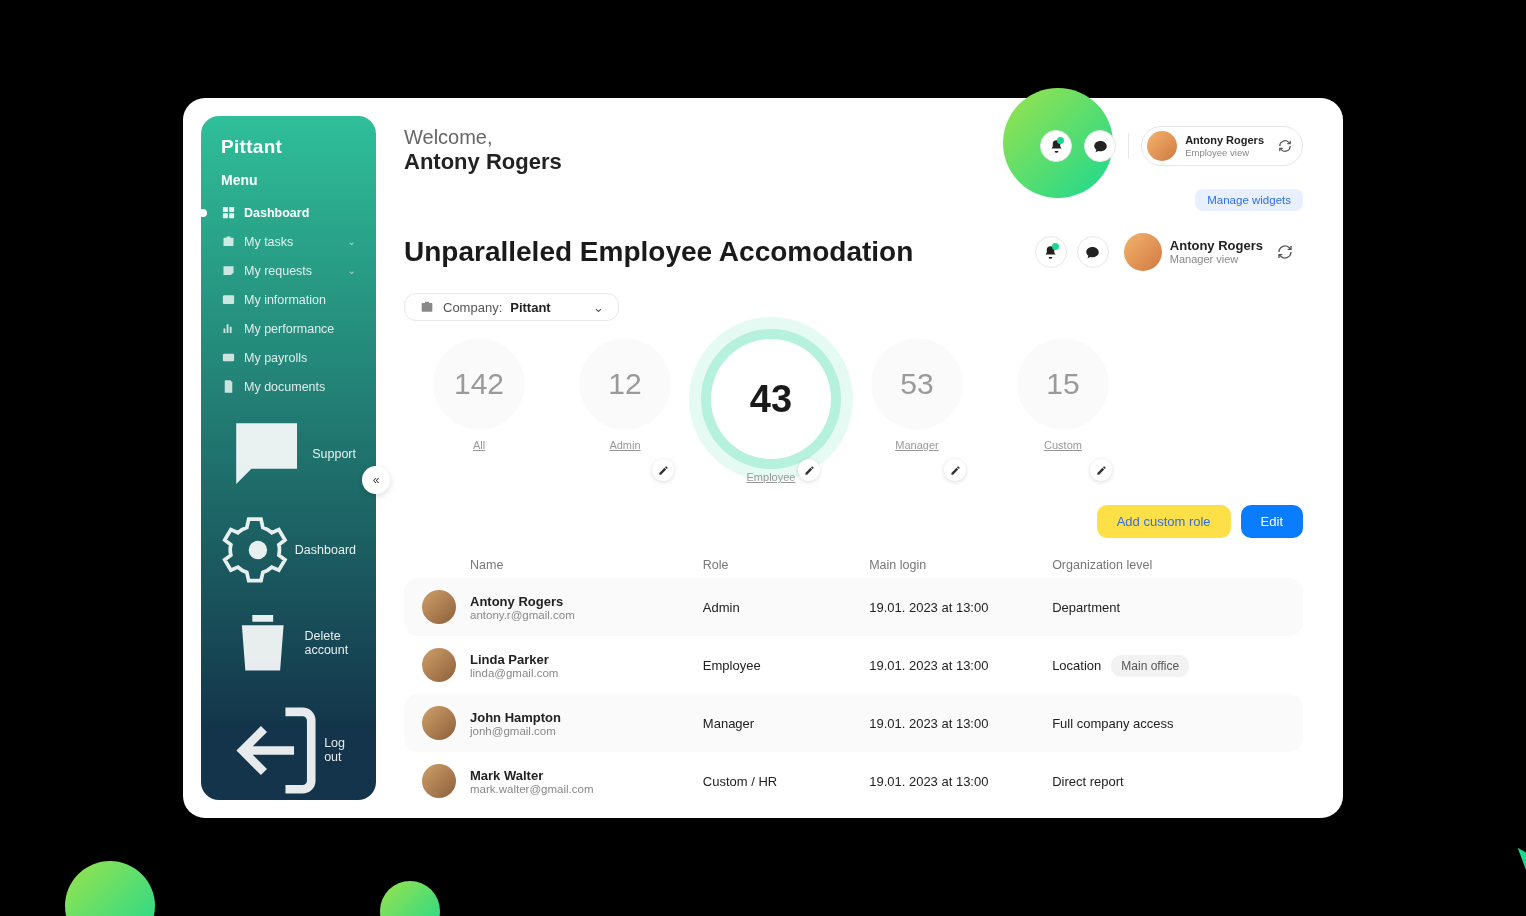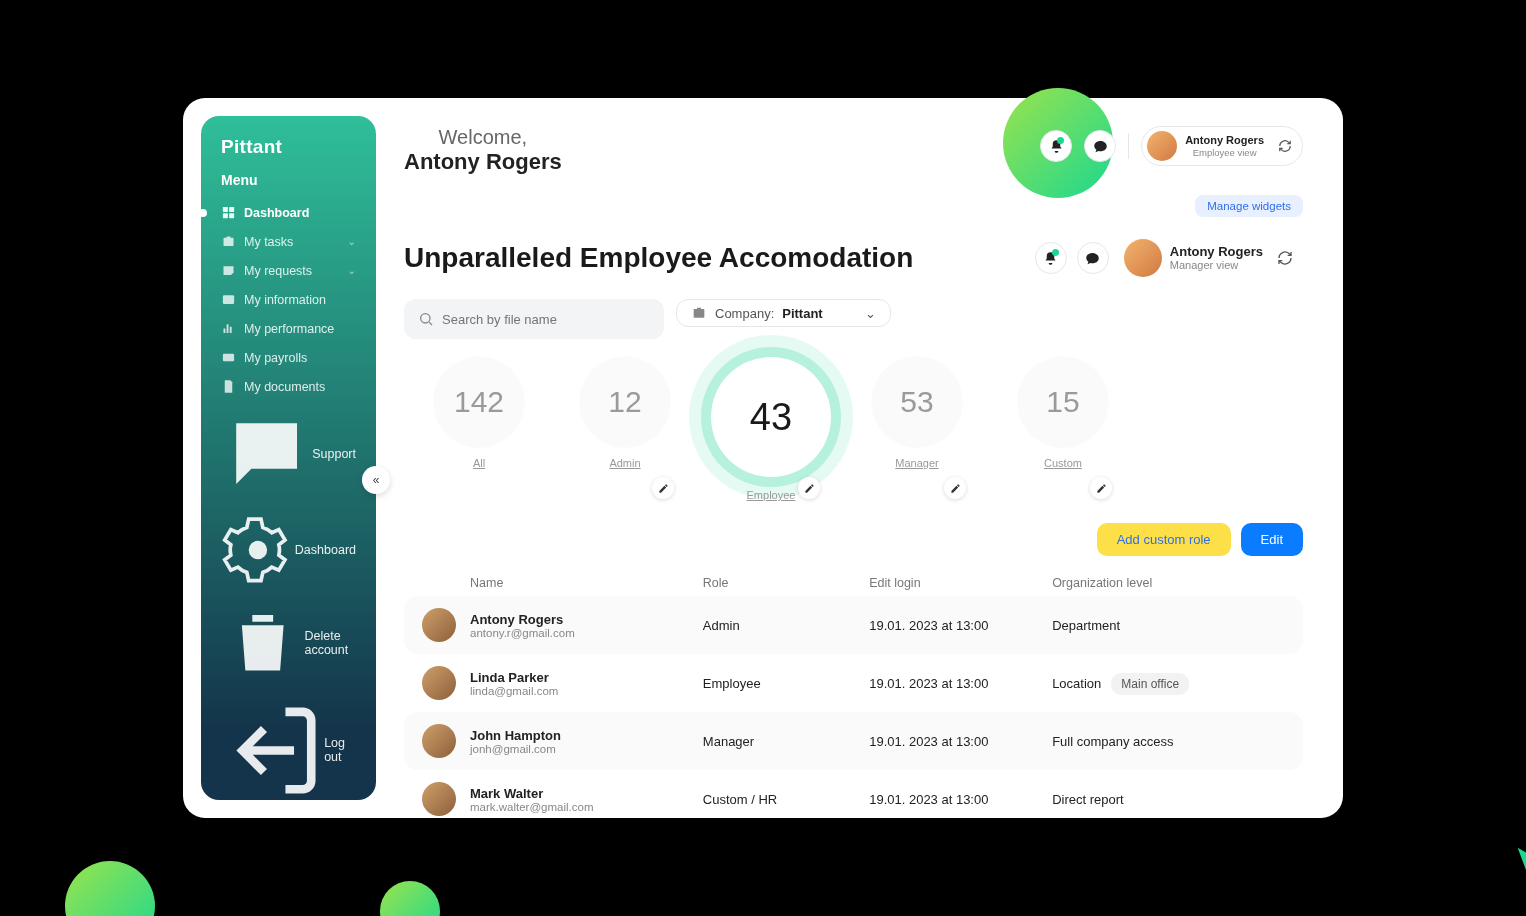--- a/index.html
+++ b/index.html
@@ -20,51 +20,51 @@
   .nav li.active{color:#fff;font-weight:600;}
   .nav li.active::before{content:"";position:absolute;left:-8px;width:8px;height:8px;background:#fff;border-radius:50%;}
   .nav .chev{margin-left:auto;font-size:10px;opacity:.7;}
   .nav .ic{width:15px;height:15px;opacity:.9;flex:none;}
   .collapse-btn{position:absolute;right:-14px;top:350px;width:28px;height:28px;border-radius:50%;background:#fff;box-shadow:0 2px 6px rgba(0,0,0,.15);display:flex;align-items:center;justify-content:center;font-size:12px;cursor:pointer;color:#444;}
   .side-bottom{margin-top:auto;list-style:none;padding:0 6px 6px;}
   .side-bottom li{display:flex;align-items:center;padding:7px 14px;font-size:12.5px;color:rgba(255,255,255,.9);cursor:pointer;}
   
   .main{flex:1;padding:28px 40px 20px 10px;overflow:hidden;position:relative;}
   
-  .hdr{display:flex;align-items:flex-start;text-align:center;}
+  .hdr{display:flex;align-items:flex-start;}
   .welcome-line{font-size:20px;color:#666;font-weight:500;}
   .welcome-name{font-size:22px;font-weight:700;color:#222;}
   .hdr-right{margin-left:auto;display:flex;align-items:center;gap:12px;}
   .icon-btn{width:32px;height:32px;border-radius:50%;border:1px solid #e7e7e7;display:flex;align-items:center;justify-content:center;cursor:pointer;position:relative;background:#fff;}
   .icon-btn .dot{position:absolute;top:6px;right:7px;width:7px;height:7px;border-radius:50%;background:#1bd890;}
   .vdiv{width:1px;height:26px;background:#e7e7e7;}
   .profile-chip{display:flex;align-items:center;gap:8px;border:1px solid #e7e7e7;border-radius:30px;padding:4px 10px 4px 5px;cursor:pointer;background:#fff;}
   .avatar{width:30px;height:30px;border-radius:50%;background:linear-gradient(135deg,#f4b36d,#d07a42);flex:none;}
   .profile-chip .nm{font-size:11px;font-weight:600;color:#222;line-height:1.1;}
   .profile-chip .rl{font-size:9.5px;color:#888;}
   .refresh{margin-left:6px;color:#555;}
-  .manage-widgets{margin-left:auto;margin-top:20px;background:#e8f0ff;color:#2f6fed;font-size:11.5px;padding:5px 12px;border-radius:8px;cursor:pointer;display:inline-block;float:right;}
+  .manage-widgets{margin-left:auto;margin-top:14px;background:#e8f0ff;color:#2f6fed;font-size:11.5px;padding:5px 12px;border-radius:8px;cursor:pointer;display:inline-block;float:right;}
   .clear{clear:both;}
   
   .sec-hdr{display:flex;align-items:center;margin-top:18px;gap:10px;}
   .page-title{font-size:28px;font-weight:700;color:#1a1a1a;flex:1;}
   
   .controls{display:flex;gap:12px;margin-top:18px;}
   .search{flex:none;width:260px;background:#f3f4f6;border-radius:12px;display:flex;align-items:center;padding:0 14px;height:40px;color:#888;}
   .search input{border:none;background:transparent;outline:none;font-size:13px;margin-left:8px;flex:1;color:#555;}
   .filter{border:1px solid #e7e7e7;border-radius:12px;height:28px;display:flex;align-items:center;padding:0 14px;gap:8px;color:#555;font-size:13px;cursor:pointer;min-width:215px;}
   .filter strong{color:#222;font-weight:600;}
   .filter .chev{margin-left:auto;}
   
   .stats{display:flex;gap:36px;margin-top:18px;justify-content:flex-start;padding-left:20px;}
   .stat{width:110px;display:flex;flex-direction:column;align-items:center;position:relative;}
   .bubble{width:90px;height:90px;border-radius:50%;background:#fafafa;display:flex;align-items:center;justify-content:center;box-shadow:0 0 0 1px rgba(0,0,0,.015);}
   .bubble.big{width:120px;height:120px;background:#fff;box-shadow:0 0 0 10px rgba(39,214,155,.25),0 0 0 22px rgba(39,214,155,.12);}
   .stat .num{font-size:30px;font-weight:500;color:#9a9a9a;}
-  .stat.active .num{font-size:38px;color:#1a1a1a;font-weight:400;}
+  .stat.active .num{font-size:38px;color:#1a1a1a;font-weight:700;}
   .stat .lbl{margin-top:10px;font-size:11px;color:#999;text-decoration:underline;}
   .stat.active .lbl{margin-top:12px;}
   .edit-pin{position:absolute;bottom:2px;right:6px;width:22px;height:22px;border-radius:50%;background:#fff;box-shadow:0 1px 4px rgba(0,0,0,.15);display:flex;align-items:center;justify-content:center;cursor:pointer;}
   
   .actions{display:flex;gap:10px;justify-content:flex-end;margin-top:22px;}
   .btn{padding:9px 20px;border-radius:10px;font-size:13px;cursor:pointer;border:none;}
   .btn-light{background:#fde047;color:#2f6fed;}
   .btn-primary{background:#0a7cff;color:#fff;font-weight:500;}
   
   .tbl{margin-top:14px;}
@@ -225,27 +225,20 @@
           <div class="rl" style="font-size:11px;">Manager view</div>
         </div>
         <svg class="refresh" width="16" height="16" viewBox="0 0 24 24" fill="none" stroke="#555" stroke-width="2">
             <path d="M3 12a9 9 0 0115-6.7L21 8M21 12a9 9 0 01-15 6.7L3 16"></path>
             <path d="M21 3v5h-5M3 21v-5h5"></path>
           </svg>
       </div>
     </div>
 
     <div class="controls">
-      <div class="search">
-        <svg width="16" height="16" viewBox="0 0 24 24" fill="none" stroke="#888" stroke-width="2">
-            <circle cx="11" cy="11" r="7"></circle>
-            <path d="M21 21l-4.3-4.3"></path>
-          </svg>
-        <input placeholder="Search by file name" style="">
-      </div>
       <div class="filter">
         <svg width="16" height="16" viewBox="0 0 24 24" fill="#888">
             <path d="M9 4h6v2h4a1 1 0 011 1v11a1 1 0 01-1 1H5a1 1 0 01-1-1V7a1 1 0 011-1h4V4z"></path>
           </svg>
         <span>Company:</span>
         <strong>Pittant</strong>
         <span class="chev">⌄</span>
       </div>
     </div>
 
@@ -305,21 +298,21 @@
     <div class="actions">
       <button class="btn btn-light">Add custom role</button>
       <button class="btn btn-primary">Edit</button>
     </div>
 
     <div class="tbl">
       <div class="thead">
         <span></span>
         <span>Name</span>
         <span>Role</span>
-        <span>Edit login</span>
+        <span>Main login</span>
         <span>Organization level</span>
       </div>
       <div id="tbody">
           <div class="trow alt">
             <div class="tav"></div>
             <div>
               <div class="uname">Antony Rogers</div>
               <div class="uemail">antony.r@gmail.com</div>
             </div>
             <div>Admin</div>

